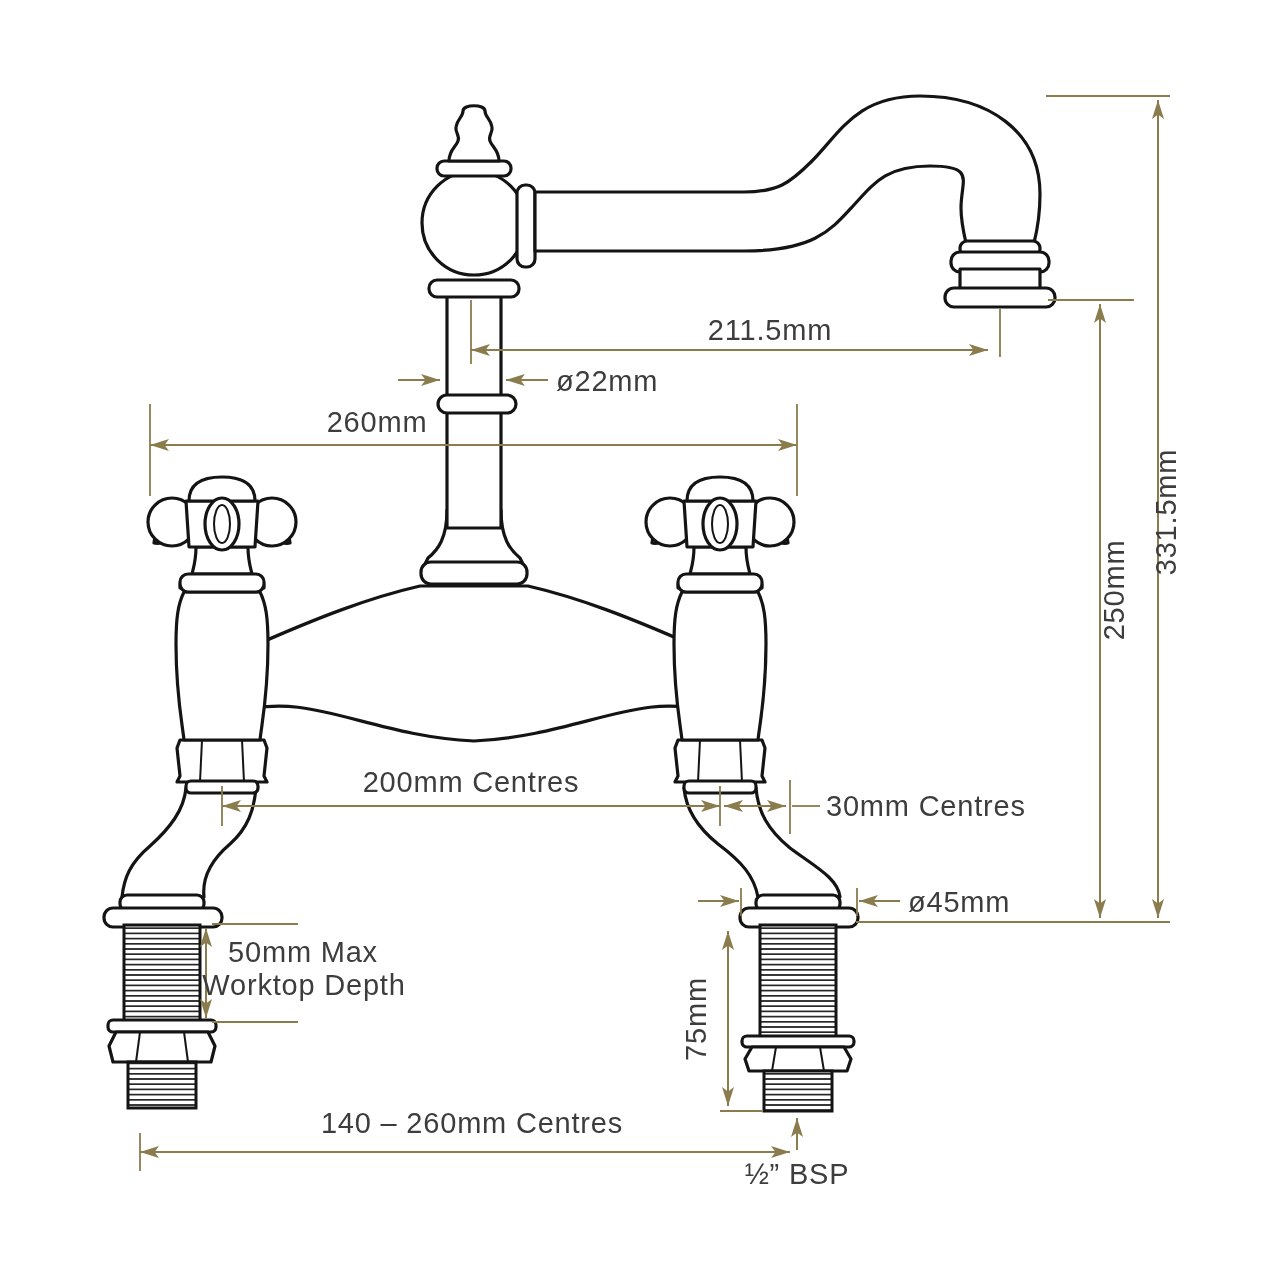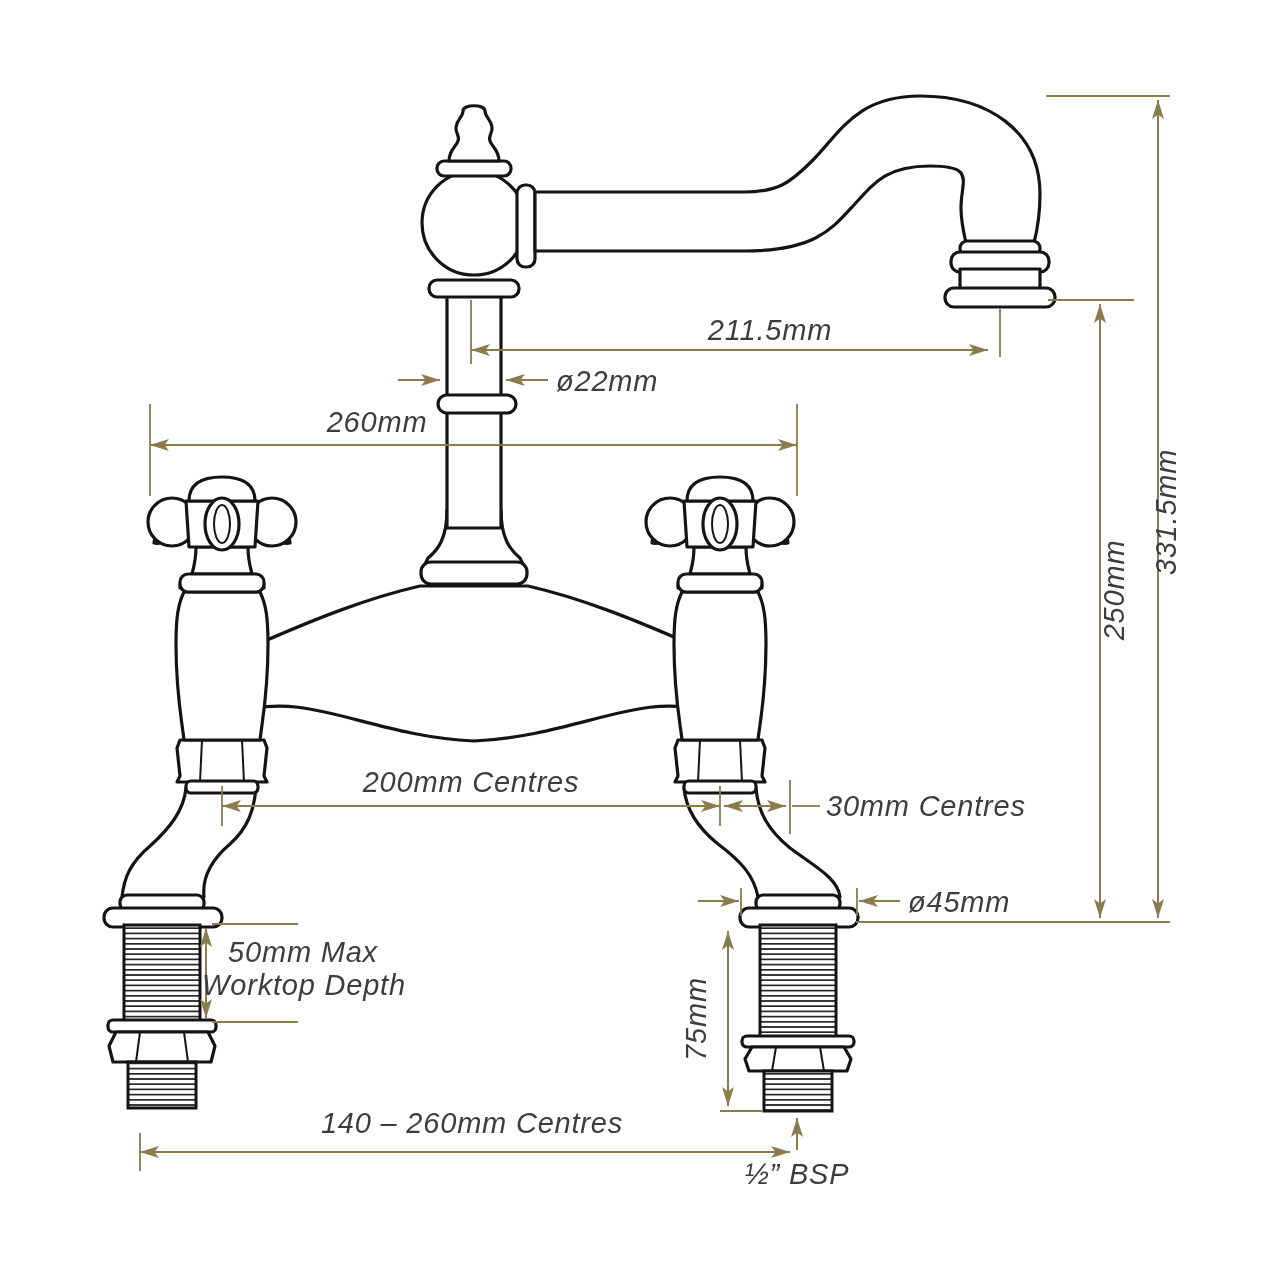--- a/index.html
+++ b/index.html
@@ -1,17 +1,17 @@
 <!DOCTYPE html>
 <html><head>
 <meta charset="utf-8">
 <style>
   html,body{margin:0;padding:0;background:#ffffff;}
   .page{width:1280px;height:1280px;position:relative;background:#ffffff;overflow:hidden;
-        font-family:"Liberation Sans", sans-serif;font-style:italic;}
+        font-family:"Liberation Sans", sans-serif;}
   svg{display:block;}
   .dim-label{font-family:"Liberation Sans", sans-serif;font-size:29px;fill:#3d3d3d;letter-spacing:0.8px;}
   .dim-line{stroke:#8b7c4d;stroke-width:2;fill:none;}
   .dim-thin{stroke:#8b7c4d;stroke-width:1.8;fill:none;}
   .outline{stroke:#141414;stroke-width:3.2;fill:#ffffff;stroke-linejoin:round;stroke-linecap:round;}
   .facet{stroke:#141414;stroke-width:2;fill:none;}
 </style>
 </head>
 <body>
 

